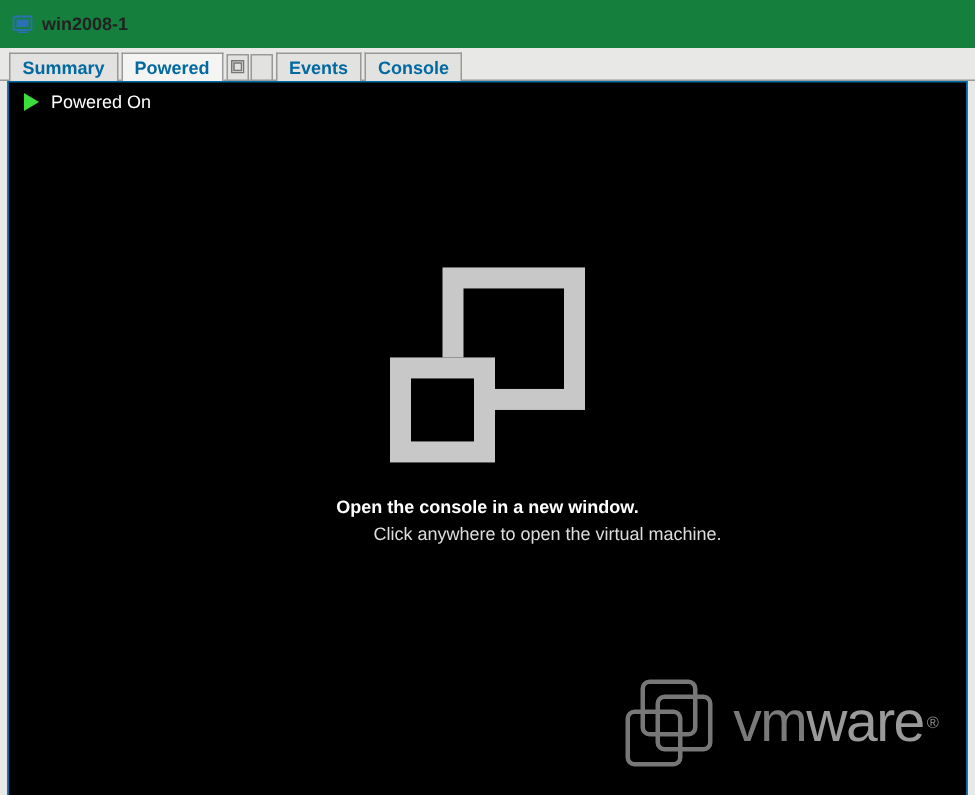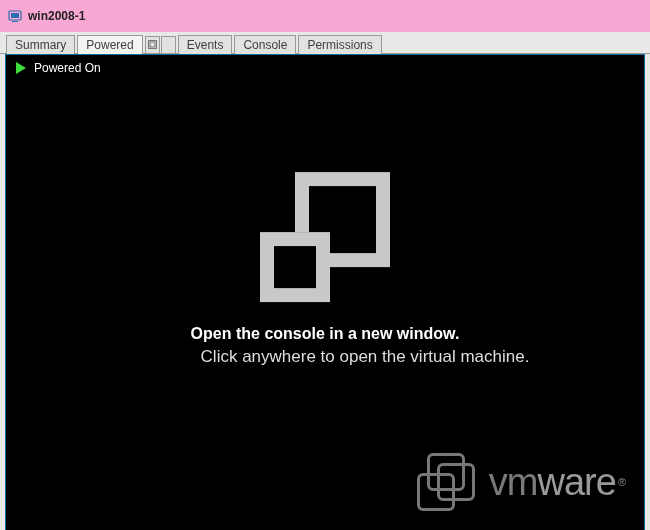--- a/index.html
+++ b/index.html
@@ -9,21 +9,21 @@
       background: #e8e8e6;
       width: 650px;
       height: 530px;
       overflow: hidden;
     }
     .titlebar {
       display: flex;
       align-items: center;
       padding: 16px 8px;
       height: 24px;
-      background: #f9a8d4;
+      background: #15803d;
     }
     .vm-icon {
       width: 14px;
       height: 14px;
       margin-right: 6px;
       display: inline-flex;
       align-items: center;
       justify-content: center;
     }
     .vm-title {
@@ -37,25 +37,26 @@
       background: #e8e8e6;
       border-bottom: 1px solid #999;
       height: 22px;
       gap: 2px;
     }
     .tab {
       border: 1px solid #999;
       border-bottom: none;
       padding: 2px 8px;
       background: #e2e2e0;
-      color: #404040;
+      color: #0369a1;
       cursor: pointer;
       font-size: 12px;
       position: relative;
       top: 1px;
+      font-weight: bold;
     }
     .tab.active {
       background: #f4f4f2;
     }
     .tab-controls {
       display: inline-flex;
       gap: 1px;
       align-items: center;
       position: relative;
       top: 1px;
@@ -126,26 +127,26 @@
       bottom: 0;
       left: 10px;
       width: 70px;
       height: 70px;
       border: 14px solid #c8c8c8;
       background: #000;
     }
     .open-line {
       color: #fff;
       font-weight: bold;
-      font-size: 16px;
+      font-size: 12px;
       margin-bottom: 4px;
     }
     .hint-line {
       color: #ddd;
-      font-size: 17px;
+      font-size: 12px;
       margin-left: 80px;
     }
     .watermark {
       position: absolute;
       bottom: 20px;
       right: 18px;
       display: flex;
       align-items: center;
       color: #888;
       font-family: Arial, sans-serif;
@@ -201,21 +202,20 @@
     <div class="tab-btn">
       <svg width="9" height="9" viewBox="0 0 9 9">
           <rect x="0.5" y="0.5" width="8" height="8" fill="none" stroke="#777" stroke-width="1"></rect>
           <rect x="2" y="2" width="5" height="5" fill="none" stroke="#777" stroke-width="1"></rect>
         </svg>
     </div>
     <div class="tab-btn"></div>
   </div>
   <div class="tab">Events</div>
   <div class="tab">Console</div>
-  <div class="tab">Permissions</div>
 </div>
 
 <div class="console-area">
   <div class="status-row">
     <span class="play-icon"></span>
     <span>Powered On</span>
   </div>
 
   <div class="center-content">
     <div class="squares-icon">

